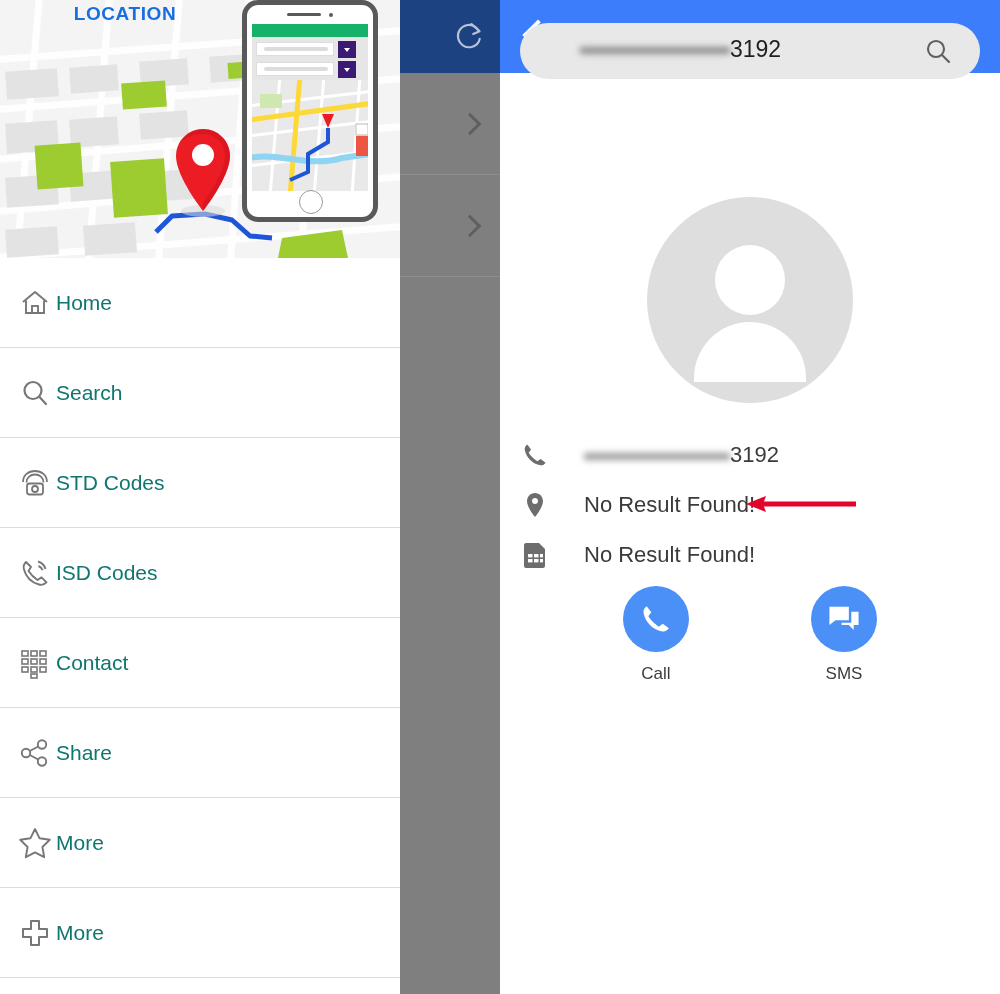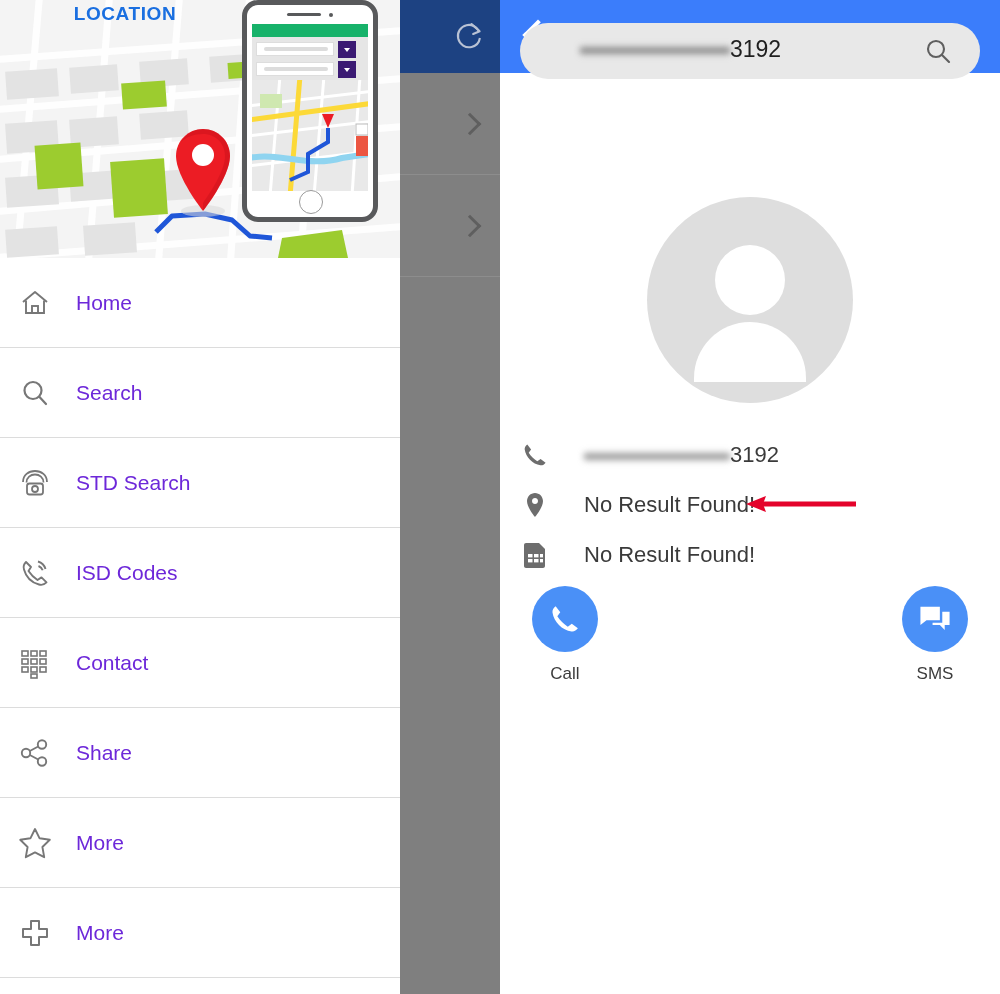--- a/index.html
+++ b/index.html
@@ -82,23 +82,22 @@
     box-sizing: border-box;
     border-bottom: 1px solid #dcdcdc;
     background: #ffffff;
   }
   .menu-icon {
     width: 42px; height: 42px;
     display: flex; align-items: center; justify-content: center;
     flex: 0 0 42px;
   }
   .menu-label {
-    margin-left: 20px;
     font-size: 21px;
-    color: #6d28d9;
+    color: #0f766e;
   }
 
   
   #scrim {
     position: absolute;
     left: 400px; top: 0;
     width: 100px; height: 994px;
     background: #7f7f7f;
     overflow: hidden;
   }
@@ -250,21 +249,21 @@
     left: 246px; top: 495px;
     width: 110px; height: 18px;
   }
 
   
   #actions {
     position: absolute;
     left: 0; top: 586px;
     width: 500px;
     display: flex;
-    justify-content: space-between;
+    justify-content: center;
     gap: 58px;
   }
   .action {
     width: 130px;
     display: flex;
     flex-direction: column;
     align-items: center;
   }
   .action-circle {
     width: 66px; height: 66px;
@@ -397,21 +396,21 @@
 
       <div class="menu-item">
         <span class="menu-icon">
           <svg width="32" height="32" viewBox="0 0 32 32" fill="none" stroke="#777" stroke-width="1.8">
             <path d="M4 15 C4 8 9.5 4 16 4 C22.5 4 28 8 28 15"></path>
             <path d="M7.5 15.5 C7.5 10.5 11.5 7.5 16 7.5 C20.5 7.5 24.5 10.5 24.5 15.5"></path>
             <rect x="8" y="16.5" width="16" height="11" rx="2.5"></rect>
             <circle cx="16" cy="22" r="3"></circle>
           </svg>
         </span>
-        <span class="menu-label">STD Search</span>
+        <span class="menu-label">STD Codes</span>
       </div>
 
       <div class="menu-item">
         <span class="menu-icon">
           <svg width="32" height="32" viewBox="0 0 32 32" fill="none" stroke="#777" stroke-width="1.9">
             <path d="M7 5 C5 7 4 9.5 5 12.5 C7 20 12.5 25.5 20 27.5 C23 28.4 25.5 27.4 27.5 25.4 L22.5 20.4 L18.5 23 C15.5 21 11.5 17 9.5 14 L12 10 Z" stroke-linejoin="round"></path>
             <path d="M19 4.5 C22.5 5.5 25.5 8.5 26.5 12"></path>
             <path d="M19.5 9 C21.5 9.8 23 11.3 23.7 13.3"></path>
           </svg>
         </span>

